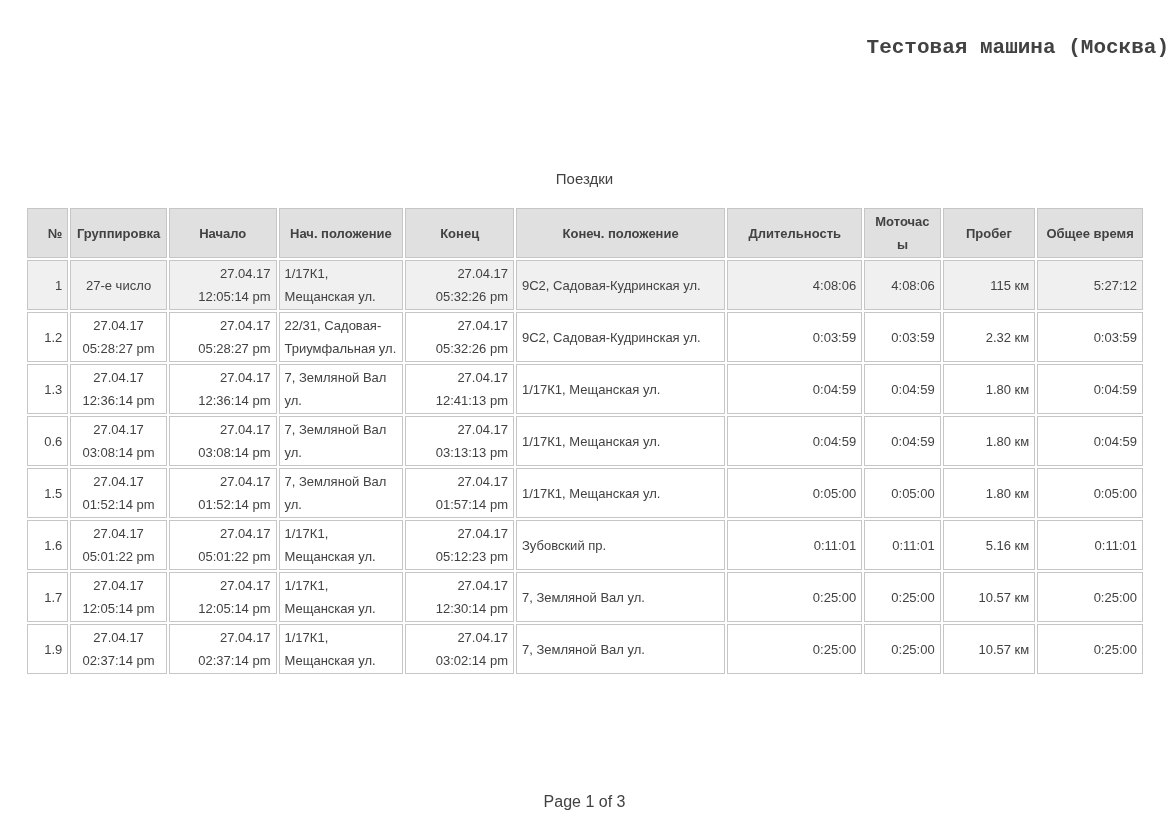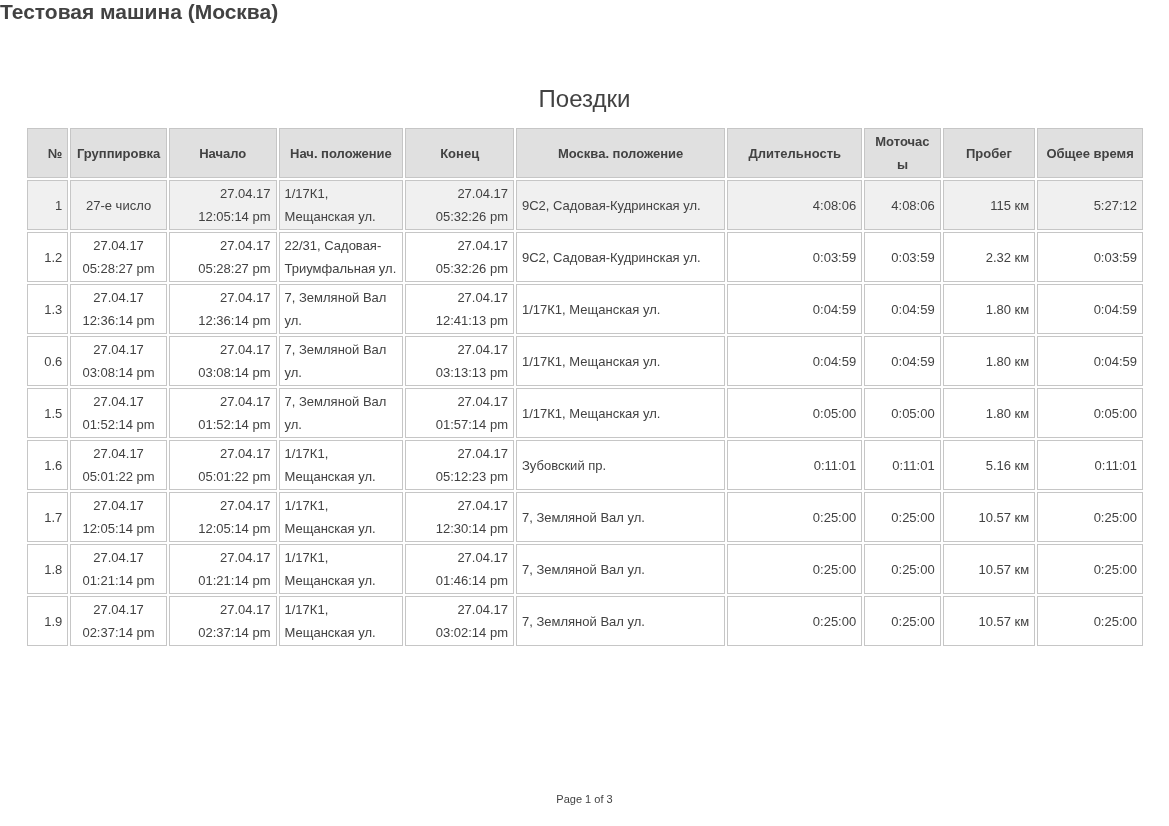--- a/index.html
+++ b/index.html
@@ -14,30 +14,32 @@
   html, body { background: var(--page-bg); }
   body {
     width: 1169px;
     height: 826px;
     position: relative;
     font-family: "Liberation Sans", sans-serif;
     color: var(--text-color);
     overflow: hidden;
   }
   .report-title {
-    text-align: left;
+    padding-top: 36px;
+    text-align: right;
     font-size: 21px;
     line-height: 24px;
     font-weight: bold;
     color: var(--text-color);
+    font-family: Liberation Mono, monospace;
   }
   .section-title {
-    margin-top: 64px;
+    margin-top: 108px;
     text-align: center;
-    font-size: 24px;
+    font-size: 15px;
     line-height: 22px;
     font-weight: normal;
     color: var(--text-color);
   }
   table.report-table {
     margin: 16px 0 0 25px;
     width: 1120px;
     table-layout: fixed;
     border-collapse: separate;
     border-spacing: 2px;
@@ -78,41 +80,41 @@
   td.col-group { text-align: center; margin-top: 17px; }
   td.col-start_pos, td.col-end_pos { text-align: left; }
   th.col-num { text-align: right; }
 
   .page-footer {
     position: absolute;
     top: 793px;
     left: 0;
     width: 100%;
     text-align: center;
-    font-size: 11px;
+    font-size: 16px;
     color: var(--text-color);
   }
 </style>
 </head>
 <body>
 
 <div class="page">
   <div class="report-title">Тестовая машина (Москва)</div>
 
   <div class="section-title">Поездки</div>
 
   <table class="report-table">
     <thead>
       <tr id="header-row">
           <th class="col-num">№</th>
           <th class="col-group">Группировка</th>
           <th class="col-start">Начало</th>
           <th class="col-start_pos">Нач. положение</th>
           <th class="col-end">Конец</th>
-          <th class="col-end_pos">Москва. положение</th>
+          <th class="col-end_pos">Конеч. положение</th>
           <th class="col-duration">Длительность</th>
           <th class="col-engine_hours">Моточасы</th>
           <th class="col-mileage">Пробег</th>
           <th class="col-total_time">Общее время</th>
         </tr>
     </thead>
     <tbody id="table-body">
         <tr class="group-row">
           <td class="col-num">1</td>
           <td class="col-group">27-е число</td>
@@ -191,32 +193,20 @@
           <td class="col-start">27.04.17 12:05:14 pm</td>
           <td class="col-start_pos">1/17К1, Мещанская ул.</td>
           <td class="col-end">27.04.17 12:30:14 pm</td>
           <td class="col-end_pos">7, Земляной Вал ул.</td>
           <td class="col-duration">0:25:00</td>
           <td class="col-engine_hours">0:25:00</td>
           <td class="col-mileage">10.57 км</td>
           <td class="col-total_time">0:25:00</td>
         </tr>
         <tr>
-          <td class="col-num">1.8</td>
-          <td class="col-group">27.04.17 01:21:14 pm</td>
-          <td class="col-start">27.04.17 01:21:14 pm</td>
-          <td class="col-start_pos">1/17К1, Мещанская ул.</td>
-          <td class="col-end">27.04.17 01:46:14 pm</td>
-          <td class="col-end_pos">7, Земляной Вал ул.</td>
-          <td class="col-duration">0:25:00</td>
-          <td class="col-engine_hours">0:25:00</td>
-          <td class="col-mileage">10.57 км</td>
-          <td class="col-total_time">0:25:00</td>
-        </tr>
-        <tr>
           <td class="col-num">1.9</td>
           <td class="col-group">27.04.17 02:37:14 pm</td>
           <td class="col-start">27.04.17 02:37:14 pm</td>
           <td class="col-start_pos">1/17К1, Мещанская ул.</td>
           <td class="col-end">27.04.17 03:02:14 pm</td>
           <td class="col-end_pos">7, Земляной Вал ул.</td>
           <td class="col-duration">0:25:00</td>
           <td class="col-engine_hours">0:25:00</td>
           <td class="col-mileage">10.57 км</td>
           <td class="col-total_time">0:25:00</td>

